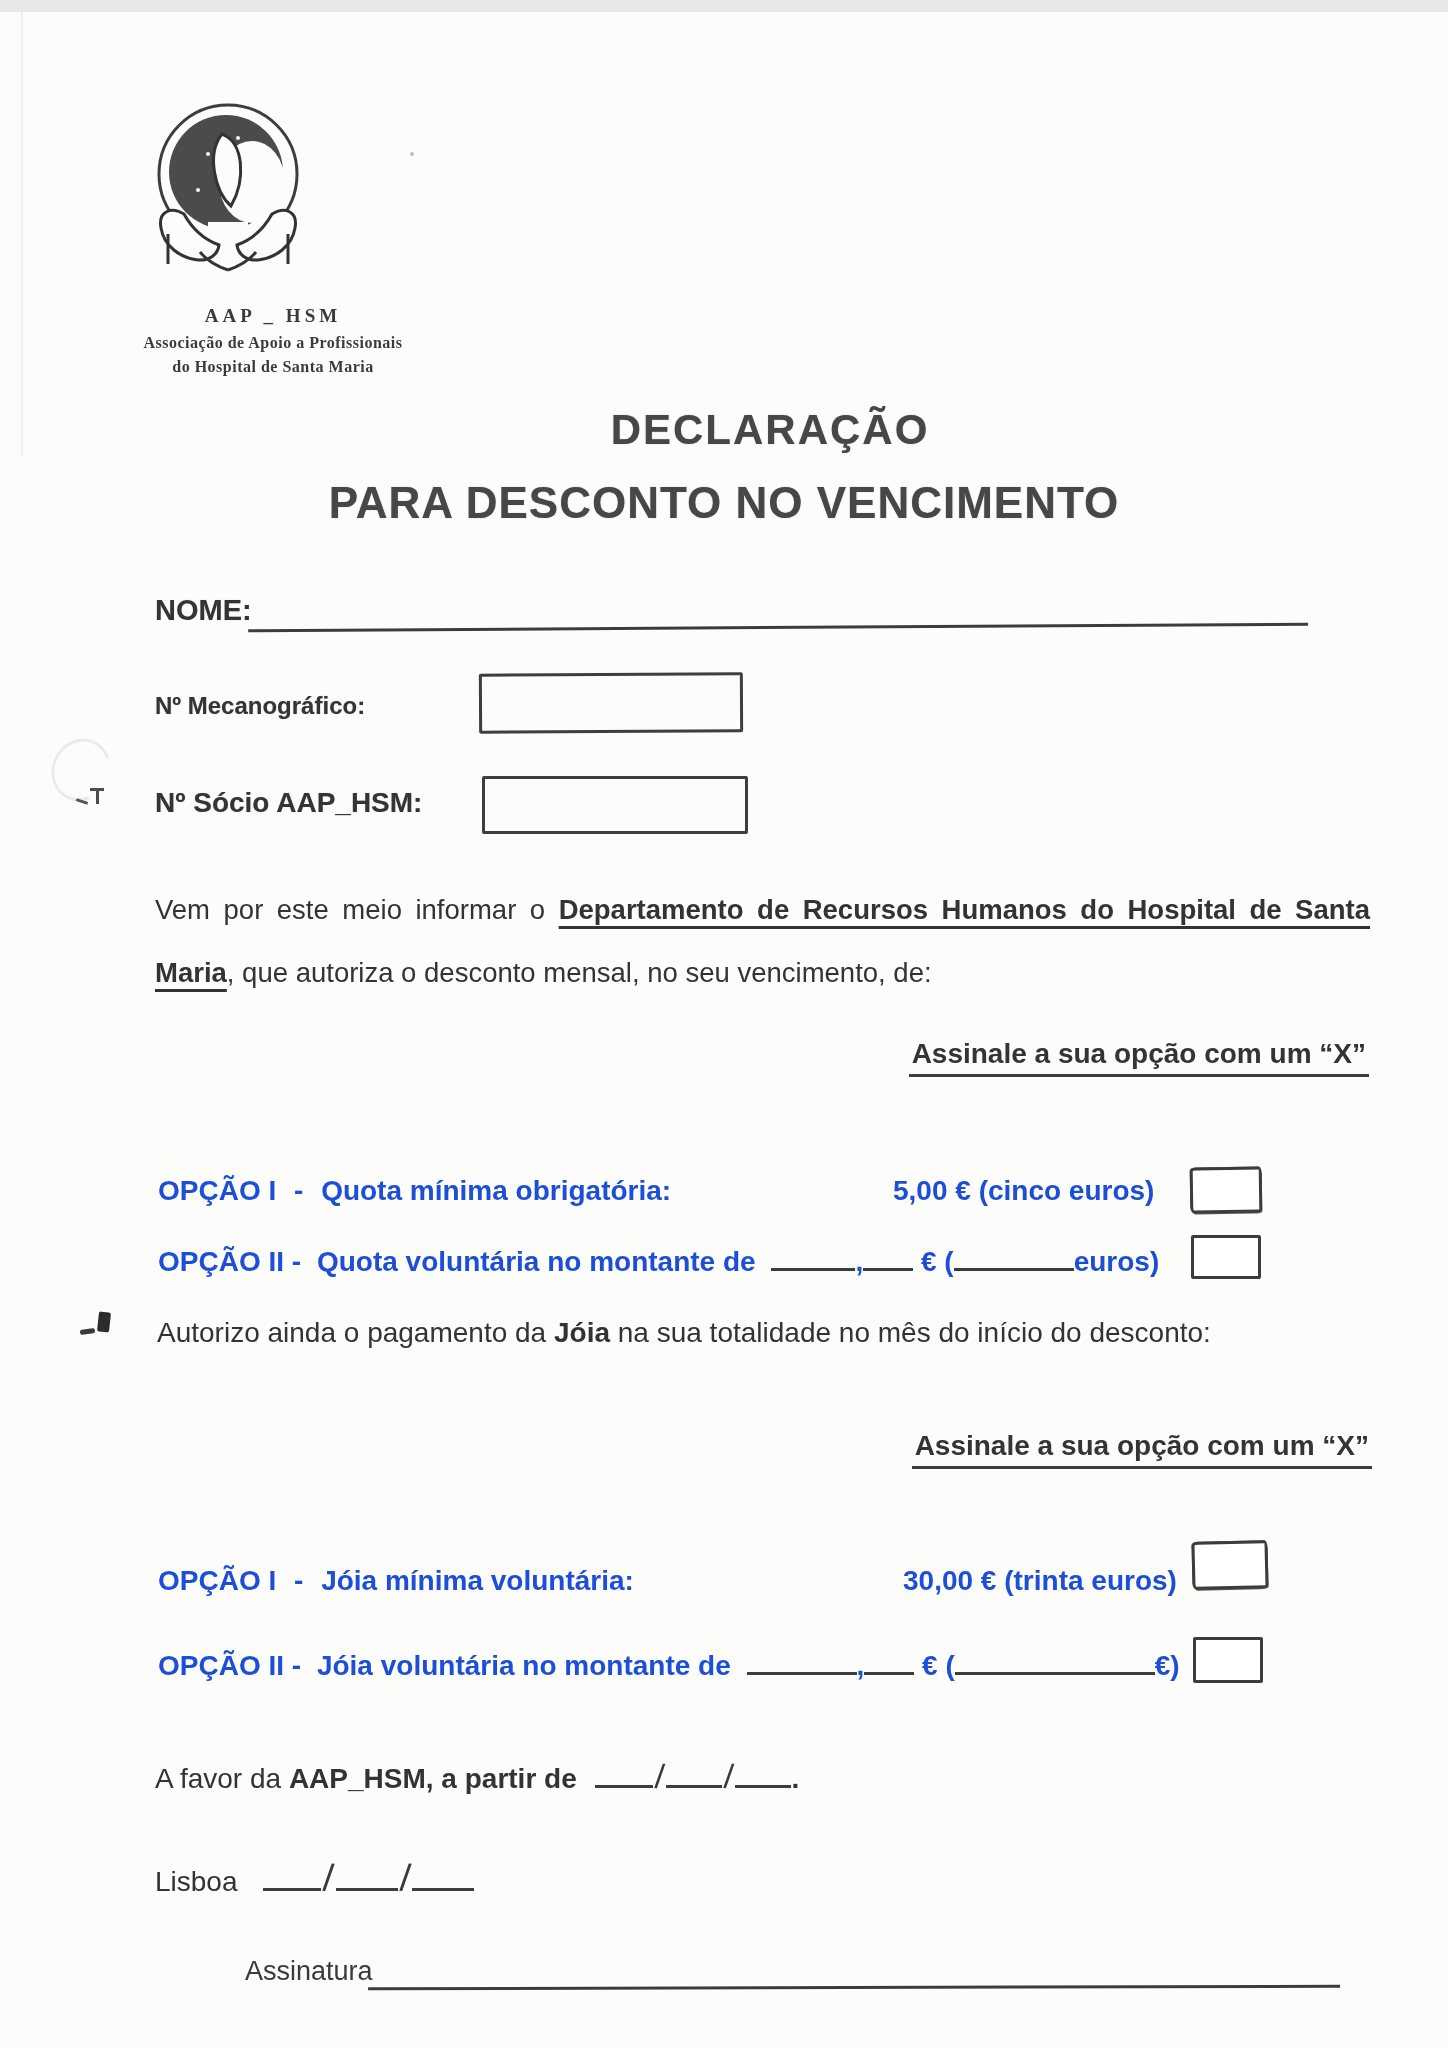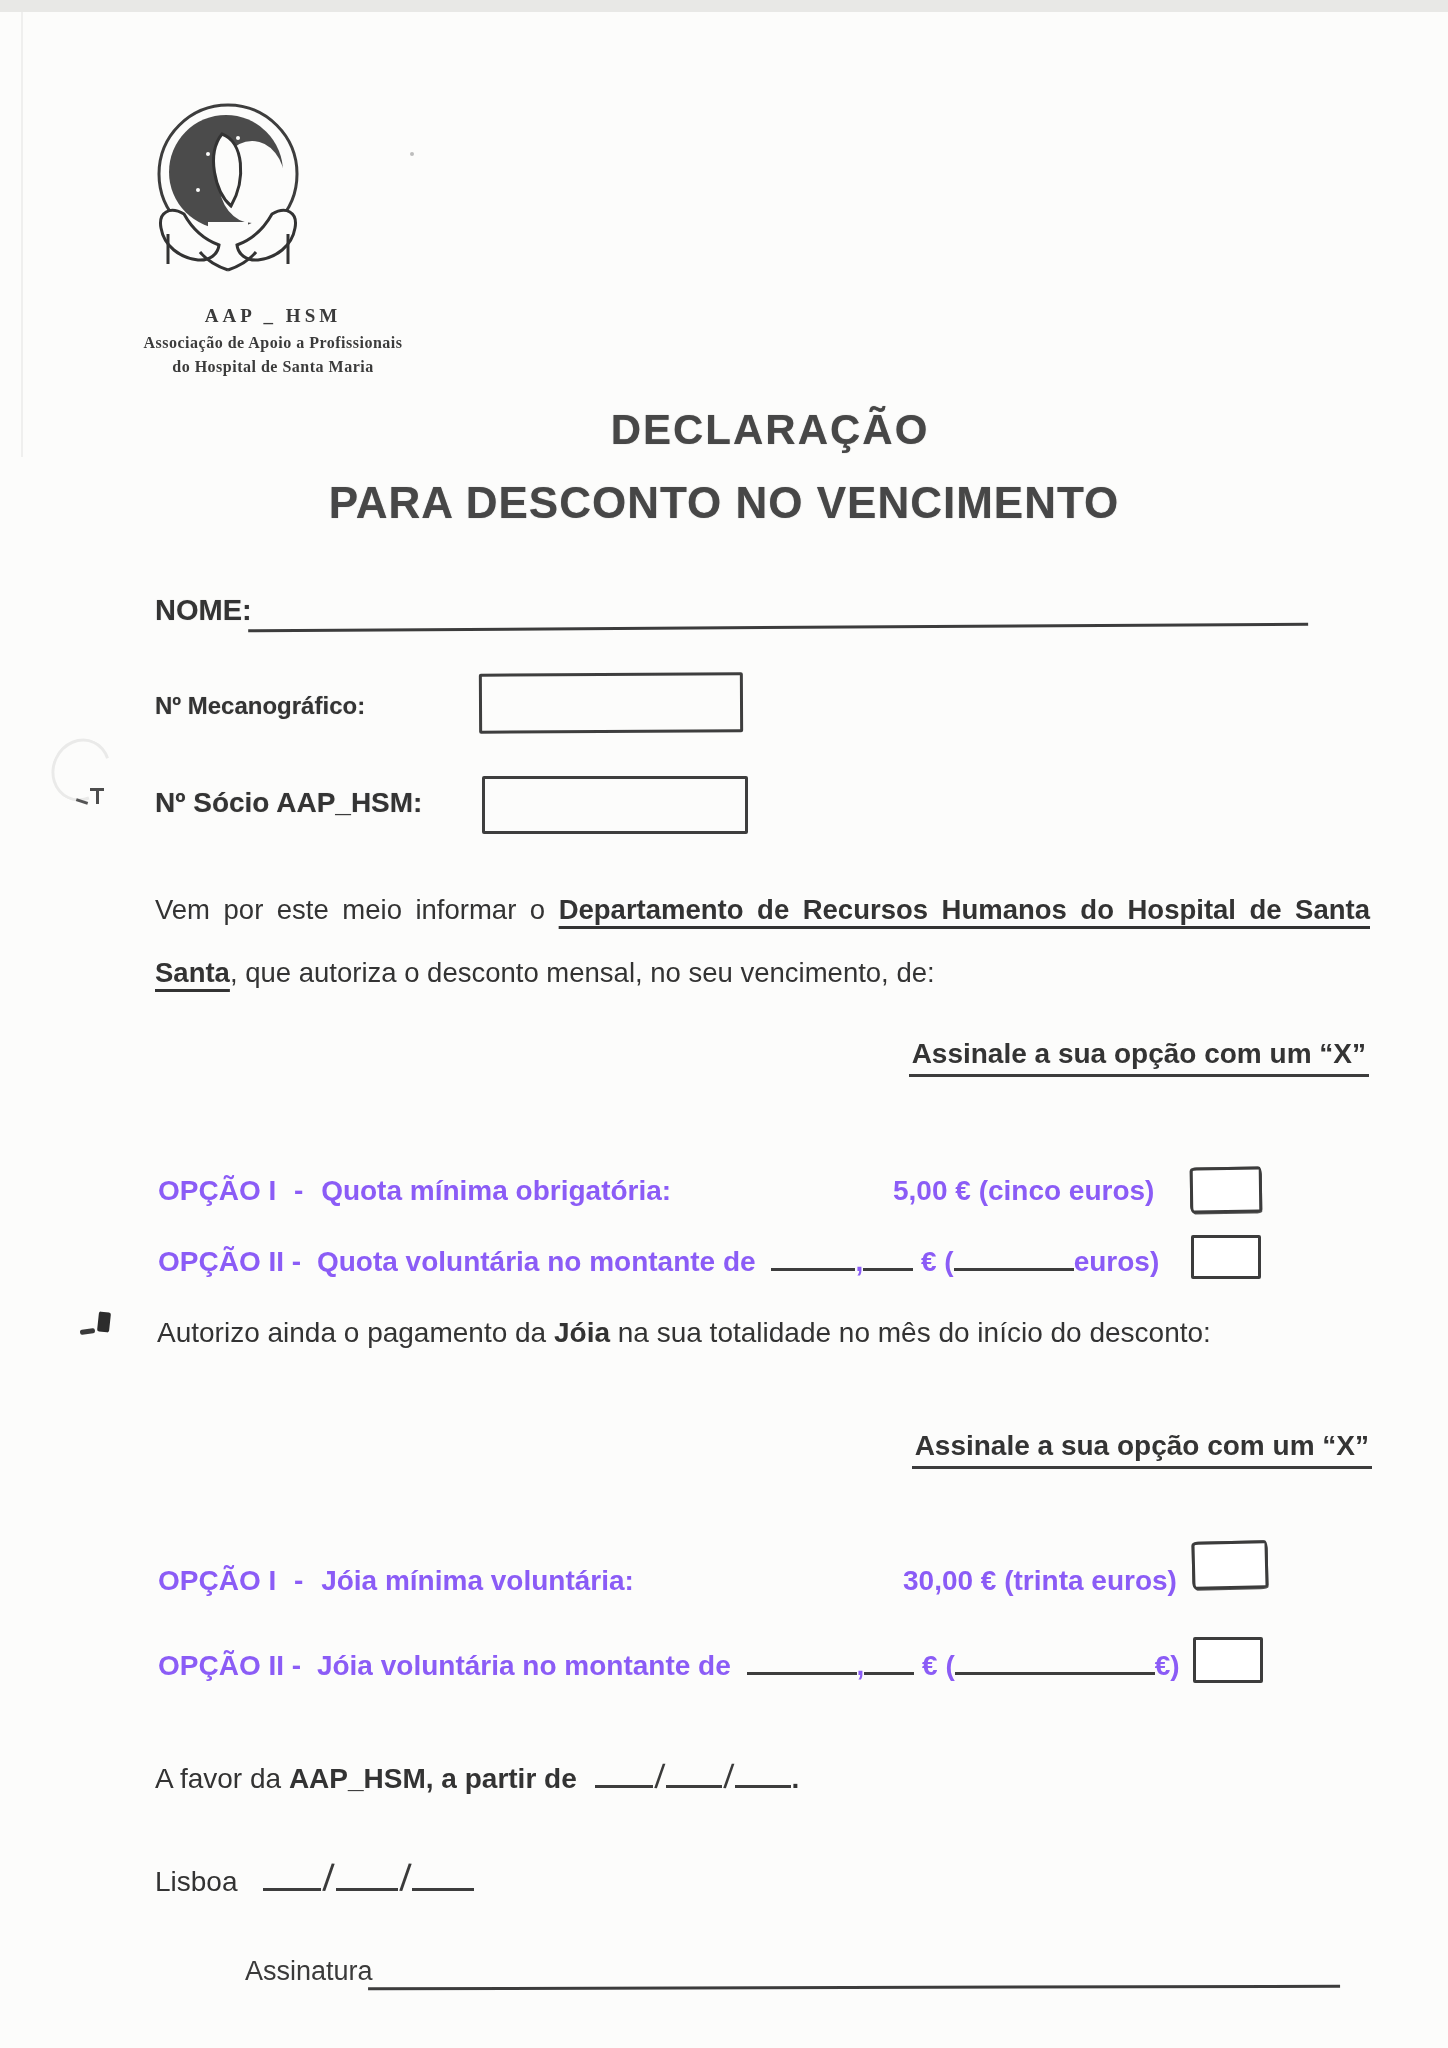--- a/index.html
+++ b/index.html
@@ -41,21 +41,21 @@
   .traced{border-radius:7px 3px 9px 4px / 4px 8px 3px 7px;
     box-shadow:1px 2px 0 -1px #565656,-1px -1px 0 -1px #6a6a6a;}
 
   .para{font-size:27.5px;line-height:63px;color:#333;}
   .jline1{text-align:justify;text-align-last:justify;}
   .uline{text-decoration:underline;text-decoration-thickness:3px;text-underline-offset:7px;}
 
   .instr{font-size:28px;font-weight:bold;border-bottom:3px solid #3c3c3c;
     padding:0 3px 4px 3px;color:#343434;}
 
-  .opt-row{font-size:28px;font-weight:bold;color:#8b5cf6;white-space:nowrap;}
+  .opt-row{font-size:28px;font-weight:bold;color:#1d4ed8;white-space:nowrap;}
   .blank{display:inline-block;height:4px;border-bottom:3px solid #3d3d3d;}
   .slash{display:inline-block;font-size:34px;font-weight:400;transform:rotate(4deg);
     margin:0 2px;color:#3a3a3a;}
   .slash-big{font-size:38px;}
 
   
   .artifact{position:absolute;pointer-events:none;}
   .scanline{left:21px;top:0;width:2px;height:445px;background:rgba(0,0,0,.05);}
   .arc{left:52px;top:726px;width:52px;height:58px;border:3px solid rgba(0,0,0,.07);
     border-radius:50%;border-right-color:transparent;transform:rotate(25deg);}
@@ -112,21 +112,21 @@
   <div class="abs fill-line" style="left:248px;top:560px;width:1060px;height:54px;transform:rotate(-0.35deg);"></div>
 
   <div class="abs lbl ink" style="left:155px;top:680px;font-size:24px;">Nº Mecanográfico:</div>
   <div class="abs box" style="left:479px;top:661px;width:258px;height:54px;transform:rotate(-0.3deg);border-radius:2px;"></div>
 
   <div class="abs lbl ink" style="left:155px;top:775px;font-size:28px;">Nº Sócio AAP_HSM:</div>
   <div class="abs box" style="left:482px;top:764px;width:260px;height:52px;border-radius:2px;"></div>
 
   <div class="abs para" style="left:155px;top:866px;width:1215px;">
     <div class="jline1"><span>Vem por este meio informar o </span><span class="b uline">Departamento de Recursos Humanos do Hospital de Santa</span></div>
-    <div><span class="b uline">Santa</span><span>, que autoriza o desconto mensal, no seu vencimento, de:</span></div>
+    <div><span class="b uline">Maria</span><span>, que autoriza o desconto mensal, no seu vencimento, de:</span></div>
   </div>
 
   <div class="abs instr" style="top:1026px;right:79px;">Assinale a sua opção com um “X”</div>
 
   <div class="abs opt-row" style="left:158px;top:1163px;">
     <span>OPÇÃO I</span>
     <span style="margin:0 10px;">-</span>
     <span>Quota mínima obrigatória:</span>
   </div>
   <div class="abs opt-row" style="left:893px;top:1163px;">5,00 € (cinco euros)</div>

